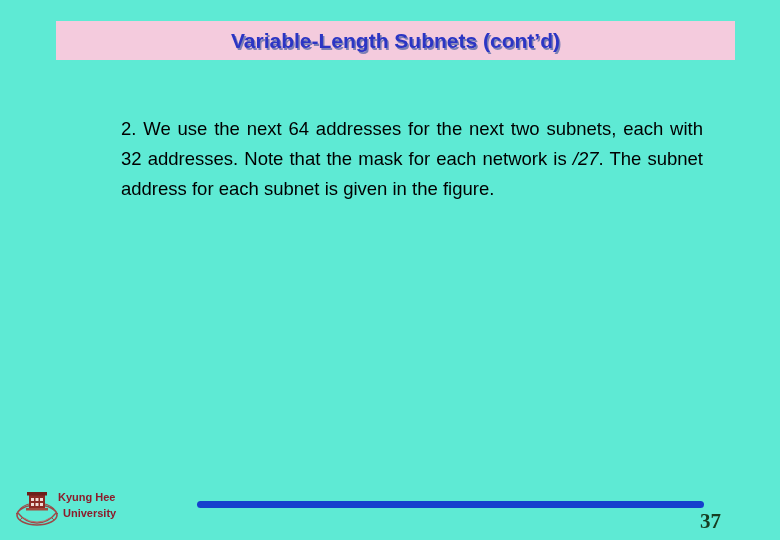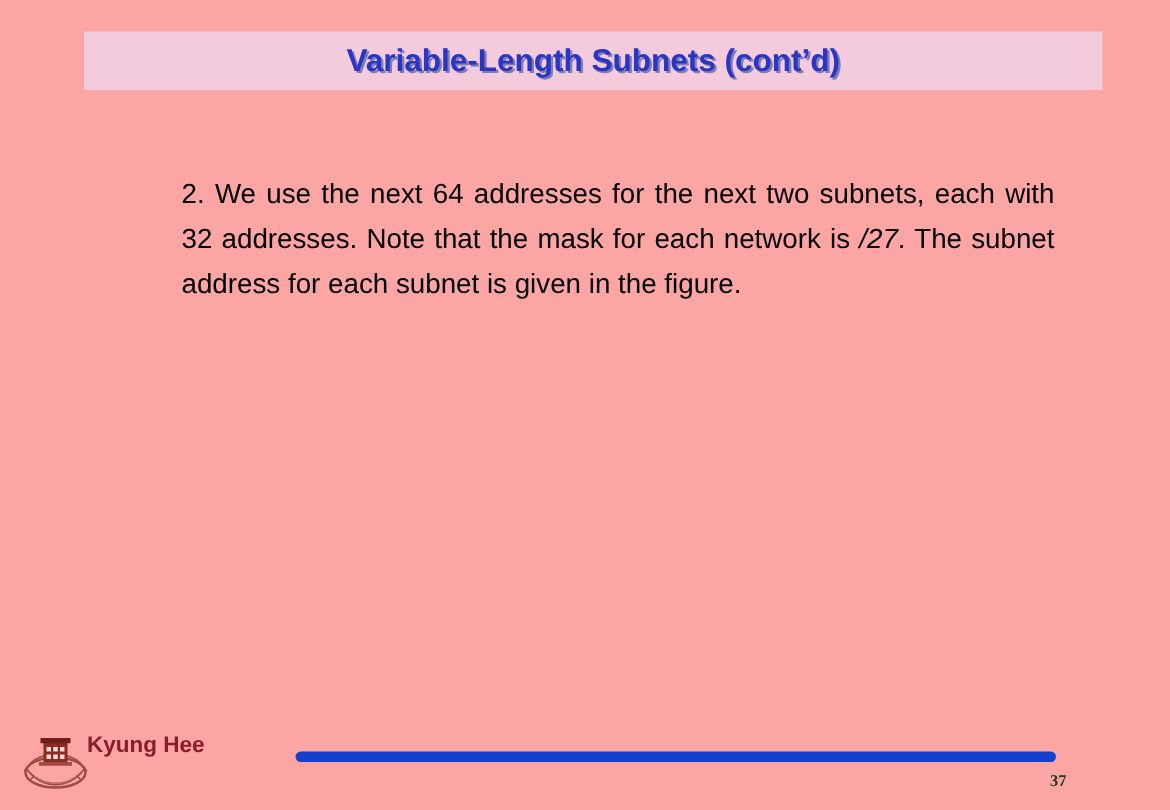--- a/index.html
+++ b/index.html
@@ -13,21 +13,21 @@
     font-family: "Liberation Sans", sans-serif;
     overflow: hidden;
     position: relative;
   }
 
   .slide {
     position: absolute;
     left: 0; top: 0;
     width: 780px;
     height: 540px;
-    background: #fca5a5;
+    background: #5eead4;
   }
 
   
   .title-band {
     position: absolute;
     left: 56px;
     top: 21px;
     width: 679px;
     height: 39px;
     background: #f4cbdd;
@@ -80,21 +80,21 @@
   }
   .footer-logo svg { display: block; }
 
   .footer-univ {
     position: absolute;
     left: 58px;
     top: 489px;
     width: 130px;
     font-family: "Liberation Sans", sans-serif;
     font-weight: bold;
-    font-size: 15px;
+    font-size: 11px;
     line-height: 16px;
     color: #8c1c2b;
     white-space: nowrap;
   }
   .footer-univ .line2 {
     display: block;
     padding-left: 5px;
   }
 
   .footer-bar {
@@ -107,21 +107,21 @@
     border-radius: 3.5px;
   }
 
   .page-num {
     position: absolute;
     left: 700px;
     top: 511px;
     width: 40px;
     font-family: "Liberation Serif", serif;
     font-weight: bold;
-    font-size: 11px;
+    font-size: 21px;
     line-height: 20px;
     color: #173d22;
     text-align: left;
   }
 </style>
 </head>
 <body>
 
 <div class="slide">
 
@@ -156,19 +156,20 @@
       <rect x="17" y="16" width="3" height="3" fill="#f2dcd6"></rect>
       <rect x="21.5" y="16" width="3" height="3" fill="#f2dcd6"></rect>
       <rect x="26" y="16" width="3" height="3" fill="#f2dcd6"></rect>
 
       <rect x="12" y="21" width="22" height="2.5" fill="#a34a3f"></rect>
     </svg>
   </div>
 
   <div class="footer-univ">
     <span>Kyung Hee</span>
+    <span class="line2">University</span>
   </div>
 
   <div class="footer-bar"></div>
 
   <div class="page-num">37</div>
 
 </div>
 
 </body></html>

